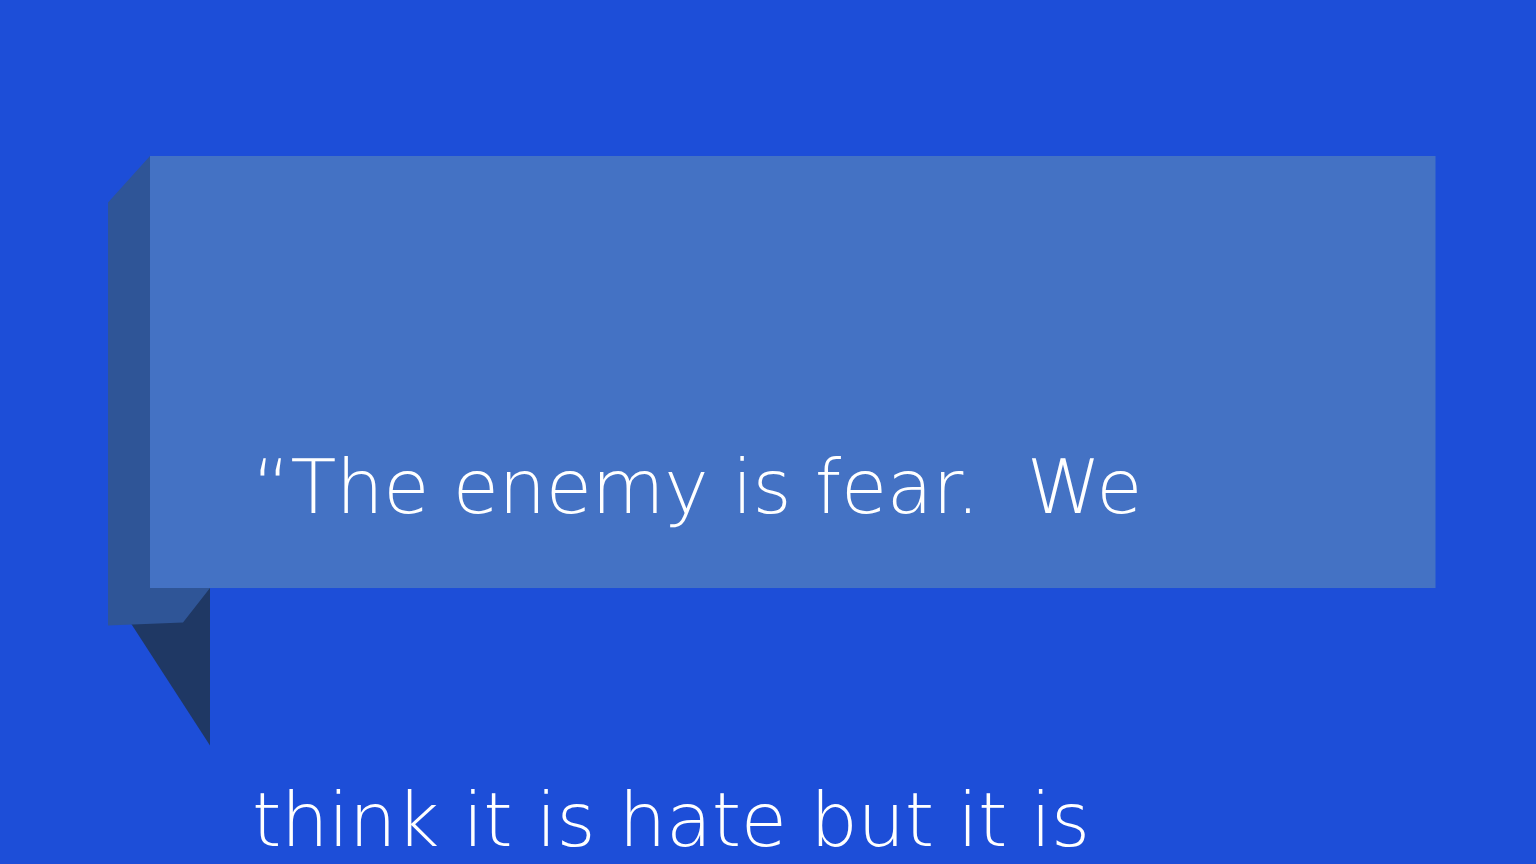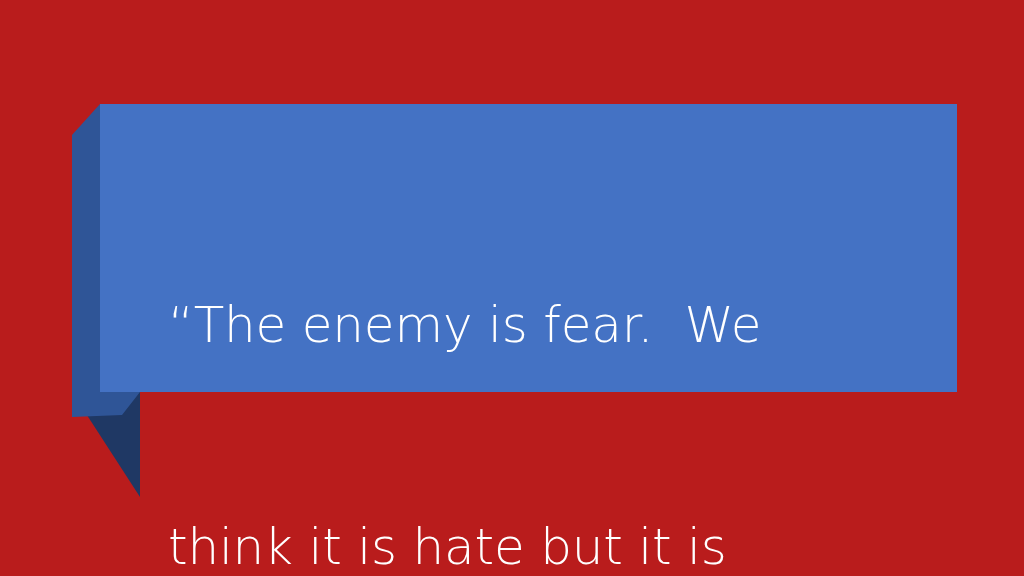--- a/index.html
+++ b/index.html
@@ -46,21 +46,21 @@
     -webkit-font-smoothing: antialiased;
   }
   #quote-block .quote-line {
     display: block;
     white-space: pre;
   }
 </style>
 </head>
 <body>
 
-<div id="slide" style="--slide-bg: #ffffff; background: #b91c1c;">
+<div id="slide" style="--slide-bg: #ffffff; background: #1d4ed8;">
 
   <svg id="ribbon-shape" viewBox="0 0 1024 576" width="1024" height="576" aria-hidden="true">
 
     <polygon id="tail-shadow" points="72,392 140,392 140,497" fill="#1F3864"></polygon>
 
     <polygon id="left-fold" points="100,104 72,135 72,417 122,415 140,392 100,392" fill="#2F5597"></polygon>
 
     <rect id="main-panel" x="100" y="104" width="857" height="288" fill="#4472C4"></rect>
   </svg>
 

